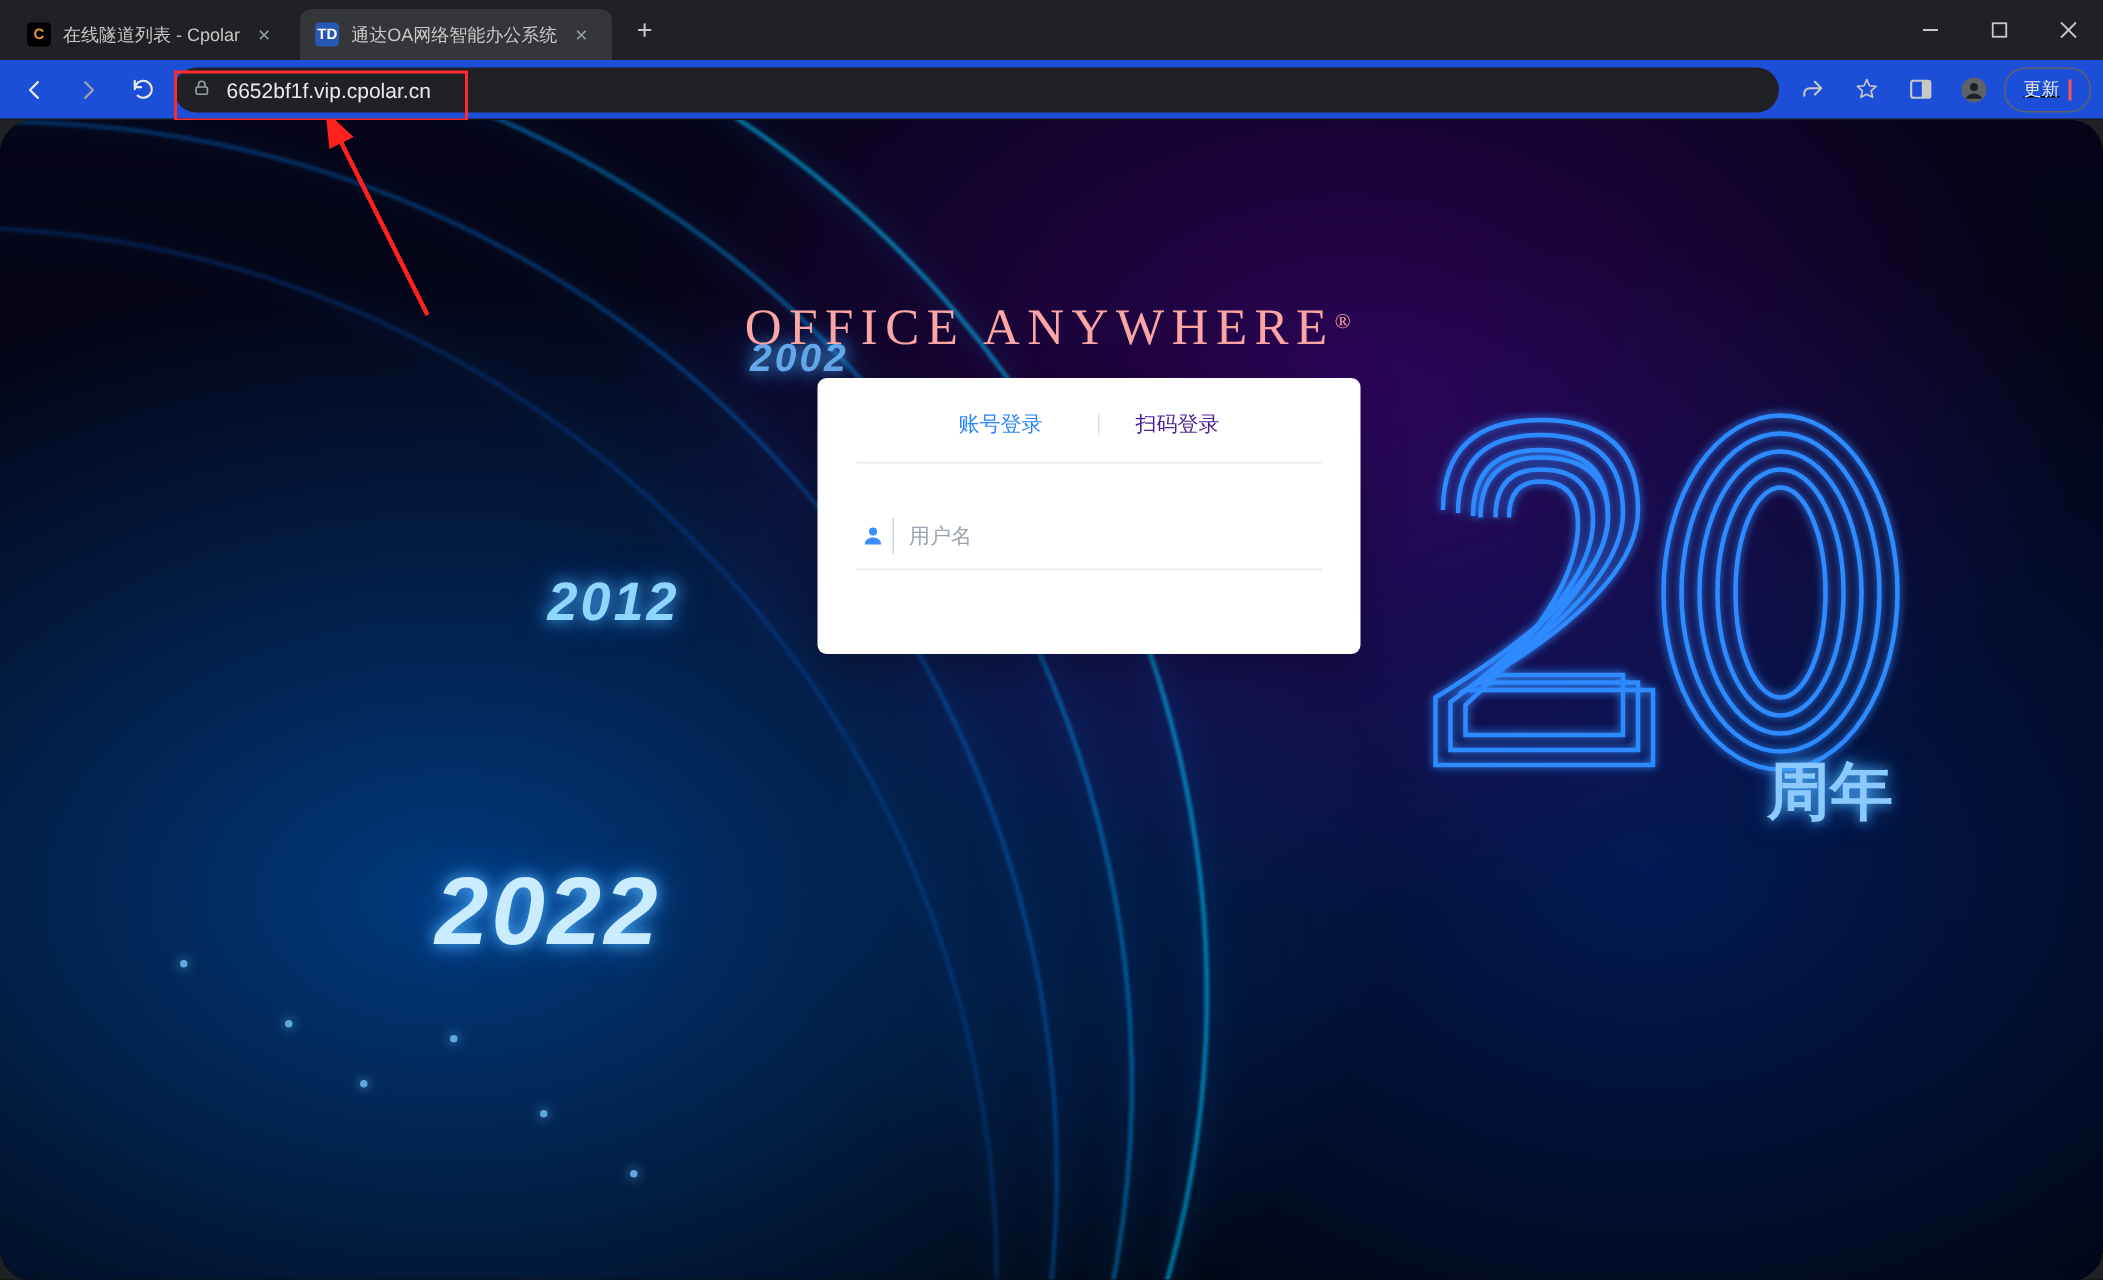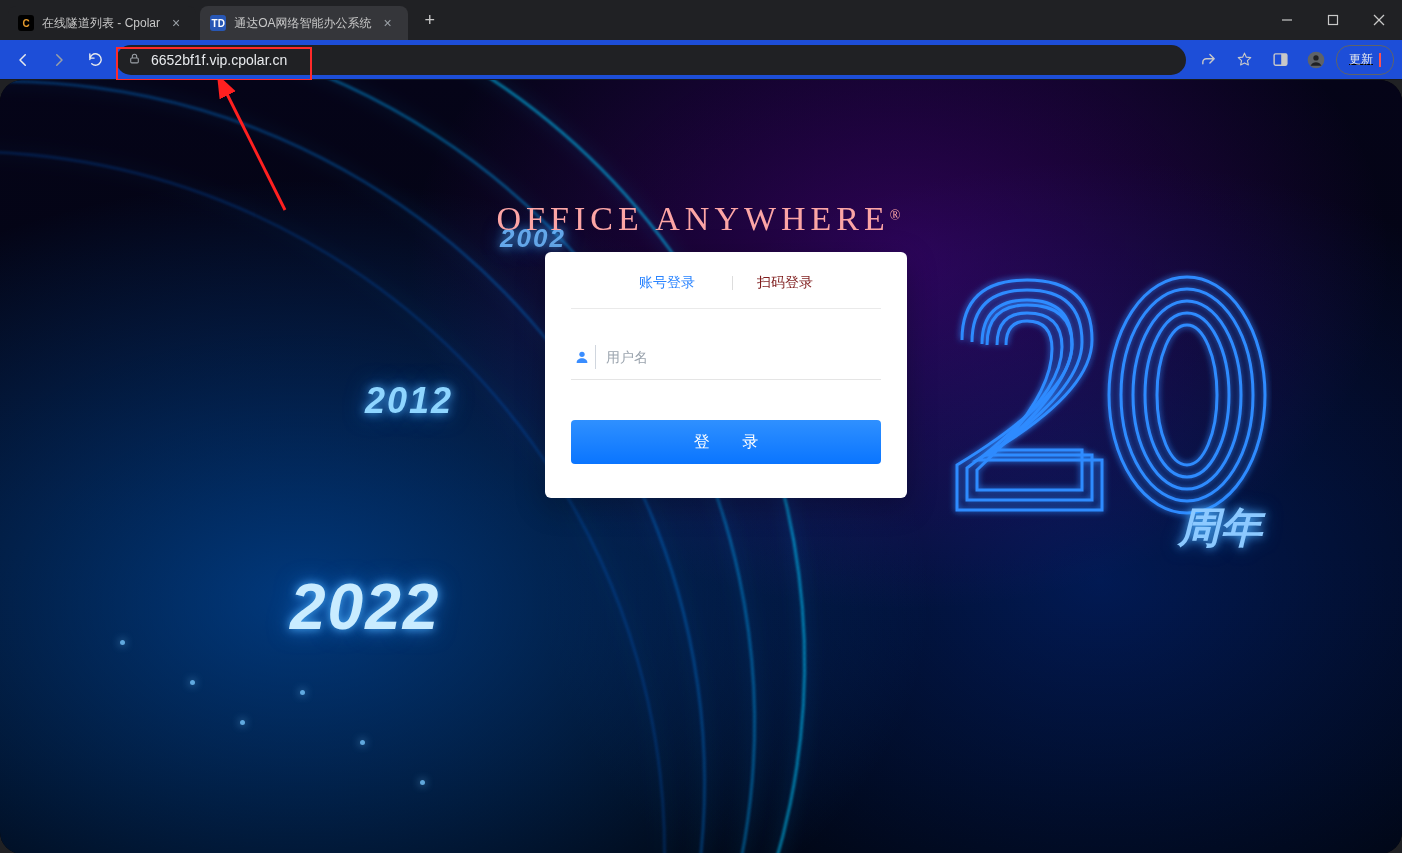--- a/index.html
+++ b/index.html
@@ -43,32 +43,32 @@
 .yr{position:absolute;font-family:"Arial Black",Arial,sans-serif;font-weight:900;font-style:italic;color:#8fd6ff;text-shadow:0 0 10px rgba(80,180,255,.9),0 0 22px rgba(40,140,255,.7);}
 .yr2002{left:500px;top:143px;font-size:26px;letter-spacing:2px;color:#6ebaff;opacity:.9;}
 .yr2012{left:365px;top:300px;font-size:36px;letter-spacing:2px;text-align:right;}
 .yr2022{left:290px;top:490px;font-size:64px;letter-spacing:2px;color:#c9ecff;}
 
 .brand{position:absolute;left:0;right:0;top:120px;text-align:center;color:#fca5a5;font-size:28px;letter-spacing:5px;font-family:"Trajan Pro","Times New Roman",serif;}
 .brand sup{font-size:14px;vertical-align:super;}
 
 .card{position:absolute;left:545px;top:172px;width:310px;background:#fff;border-radius:6px;box-shadow:0 8px 30px rgba(0,0,0,.25);padding:22px 26px 34px;}
 .card-tabs{display:flex;justify-content:center;gap:62px;border-bottom:1px solid #eaeaea;padding-bottom:16px;}
-.card-tab{font-size:14px;color:#7f1d1d;position:relative;}
+.card-tab{font-size:14px;color:#4c1d95;position:relative;}
 .card-tab.active{color:#2a84ff;}
 .card-tab.sep:before{content:"";position:absolute;left:-25px;top:2px;width:1px;height:14px;background:#ddd;}
 .form{margin-top:26px;}
 .field{display:flex;align-items:center;border-bottom:1px solid #e5e5e5;padding:10px 0;margin-bottom:22px;}
 .field .ficon{width:22px;color:#3a8dff;display:flex;align-items:center;justify-content:center;}
 .field input{border:0;outline:0;flex:1;font-size:14px;padding:4px 6px;color:#333;}
 .field input::placeholder{color:#9aa3ad;}
 .login-btn{width:100%;height:44px;border:0;border-radius:4px;background:linear-gradient(180deg,#2f90ff,#0a75ff);color:#fff;font-size:16px;letter-spacing:14px;text-indent:14px;cursor:pointer;margin-top:18px;}
 
 .neon20{position:absolute;right:130px;top:170px;}
-.anniv{position:absolute;right:140px;top:420px;color:#8cc9ff;font-size:42px;font-weight:bold;font-style:italic;white-space:nowrap;text-shadow:0 0 8px rgba(80,180,255,.9),0 0 18px rgba(40,140,255,.7);text-align:center;}
+.anniv{position:absolute;right:140px;top:420px;color:#8cc9ff;font-size:42px;font-weight:bold;white-space:nowrap;text-shadow:0 0 8px rgba(80,180,255,.9),0 0 18px rgba(40,140,255,.7);text-align:center;}
 
 .red-arrow{position:absolute;pointer-events:none;}
 
 .dot{position:absolute;width:5px;height:5px;border-radius:50%;background:rgba(120,200,255,.8);box-shadow:0 0 8px rgba(120,200,255,.9);}
 </style>
 </head>
 <body>
 
 <div class="titlebar">
   <div class="tabs">
@@ -190,21 +190,20 @@
     <div class="form">
       <div class="field">
         <span class="ficon">
             <svg width="16" height="16" viewBox="0 0 24 24" fill="currentColor">
               <circle cx="12" cy="8" r="4"></circle>
               <path d="M4 20c0-3.4 3.6-6 8-6s8 2.6 8 6v1H4v-1z"></path>
             </svg>
           </span>
         <input type="text" style="border-left: 1px solid rgb(208, 214, 222); margin-left: 2px; padding-left: 10px;" placeholder="用户名">
       </div>
-      <button class="login-btn">登 录</button>
     </div>
   </div>
 
   <div class="neon20">
     <svg width="340" height="300" viewBox="0 0 340 300">
       <defs>
         <filter id="glow">
             <feGaussianBlur stdDeviation="3" result="b"></feGaussianBlur>
             <feMerge>
               <feMergeNode in="b"></feMergeNode>

